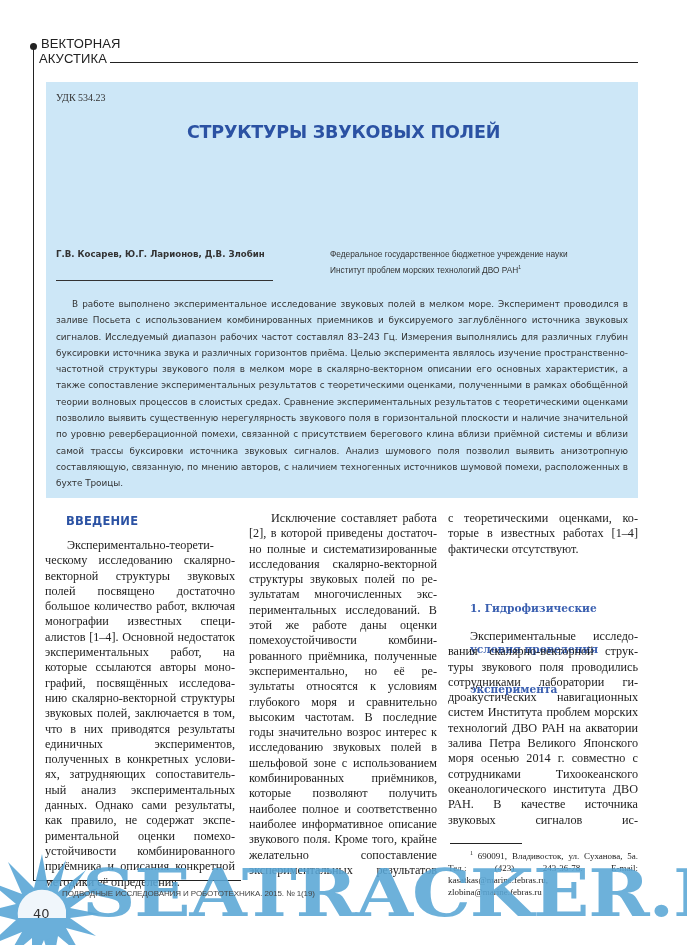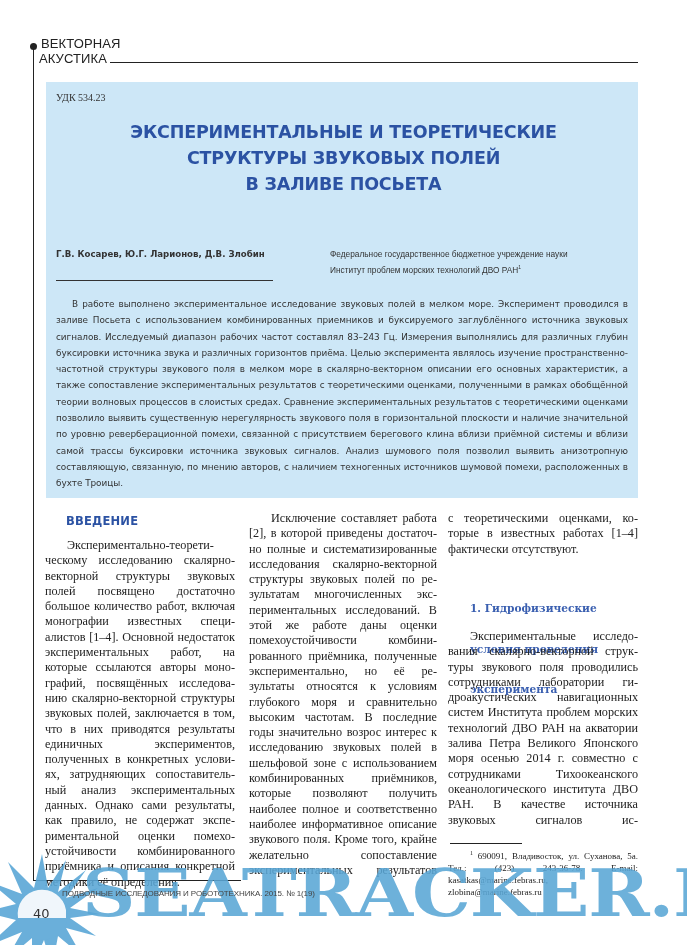--- a/index.html
+++ b/index.html
@@ -58,23 +58,21 @@
 <div class="hrule-top"></div>
 <div class="section-dot"></div>
 <div class="section-label">
   <span>ВЕКТОРНАЯ</span>
   <span class="l2">АКУСТИКА</span>
 </div>
 
 <div class="bluebox"></div>
 <div class="udk">УДК 534.23</div>
 <h1 class="title" style="margin:0">
-  <span>ЭКСПЕРИМЕНТАЛЬНЫЕ И ТЕОРЕТИЧЕСКИЕ</span>
   <span>СТРУКТУРЫ ЗВУКОВЫХ ПОЛЕЙ</span>
-  <span>В ЗАЛИВЕ ПОСЬЕТА</span>
 </h1>
 <div class="authors">
   <span>Г.В. Косарев, Ю.Г. Ларионов, Д.В. Злобин</span>
 </div>
 <div class="authors-rule"></div>
 <div class="affil">
   <span>Федеральное государственное бюджетное учреждение науки</span>
   <span><span style="display:inline">Институт проблем морских технологий ДВО РАН</span><sup>1</sup></span>
 </div>
 <div class="abstract">В работе выполнено экспериментальное исследование звуковых полей в мелком море. Эксперимент проводился в заливе Посьета с использованием комбинированных приемников и буксируемого заглублённого источника звуковых сигналов. Исследуемый диапазон рабочих частот составлял 83–243 Гц. Измерения выполнялись для различных глубин буксировки источника звука и различных горизонтов приёма. Целью эксперимента являлось изучение пространственно-частотной структуры звукового поля в мелком море в скалярно-векторном описании его основных характеристик, а также сопоставление экспериментальных результатов с теоретическими оценками, полученными в рамках обобщённой теории волновых процессов в слоистых средах. Сравнение экспериментальных результатов с теоретическими оценками позволило выявить существенную нерегулярность звукового поля в горизонтальной плоскости и наличие значительной по уровню реверберационной помехи, связанной с присутствием берегового клина вблизи приёмной системы и вблизи самой трассы буксировки источника звуковых сигналов. Анализ шумового поля позволил выявить анизотропную составляющую, связанную, по мнению авторов, с наличием техногенных источников шумовой помехи, расположенных в бухте Троицы.</div>

